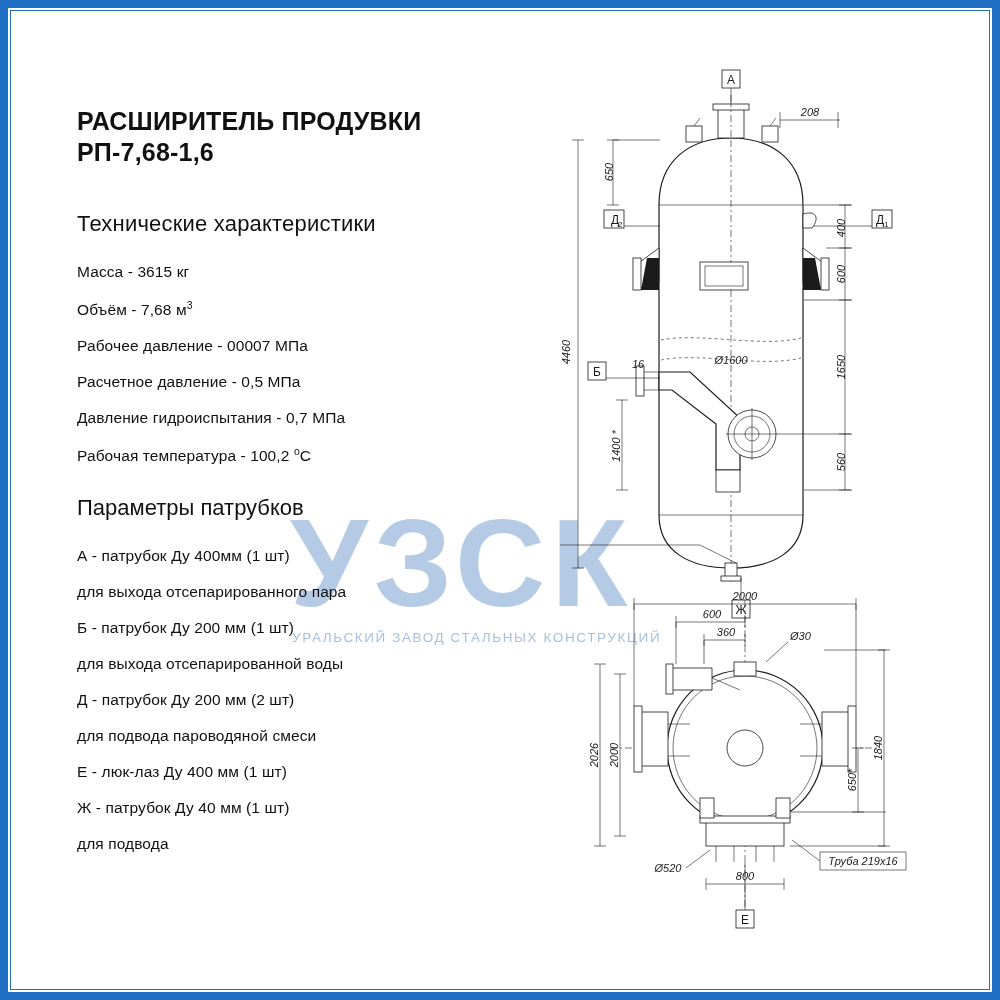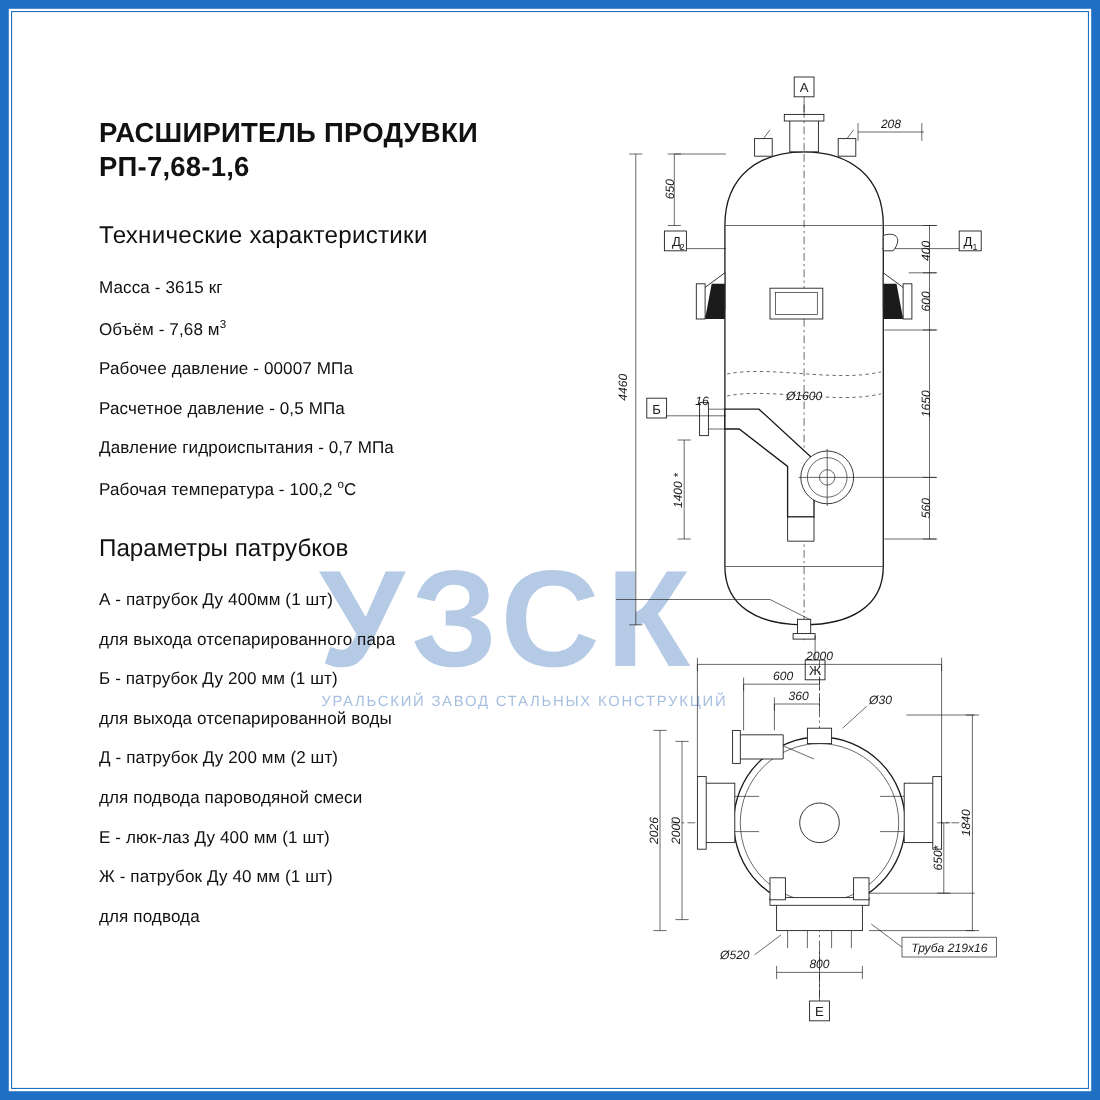--- a/index.html
+++ b/index.html
@@ -32,35 +32,35 @@
     left: 10px; top: 10px;
     width: 980px; height: 980px;
     border: 1px solid #1f6fc4;
     box-sizing: border-box;
     pointer-events: none;
   }
 
   
   #left-col {
     position: absolute;
-    left: 90px;
+    left: 77px;
     top: 106px;
     width: 450px;
   }
   .title {
     font-size: 25px;
     font-weight: bold;
     color: #111;
     line-height: 1.22;
     letter-spacing: 0.2px;
   }
   .section-head {
     font-size: 22px;
     color: #111;
-    margin-top: 34px;
+    margin-top: 44px;
     letter-spacing: 0.2px;
   }
   .spec-list {
     margin-top: 26px;
   }
   .spec-item {
     font-size: 15.5px;
     color: #111;
     margin-bottom: 18px;
     letter-spacing: 0.1px;

